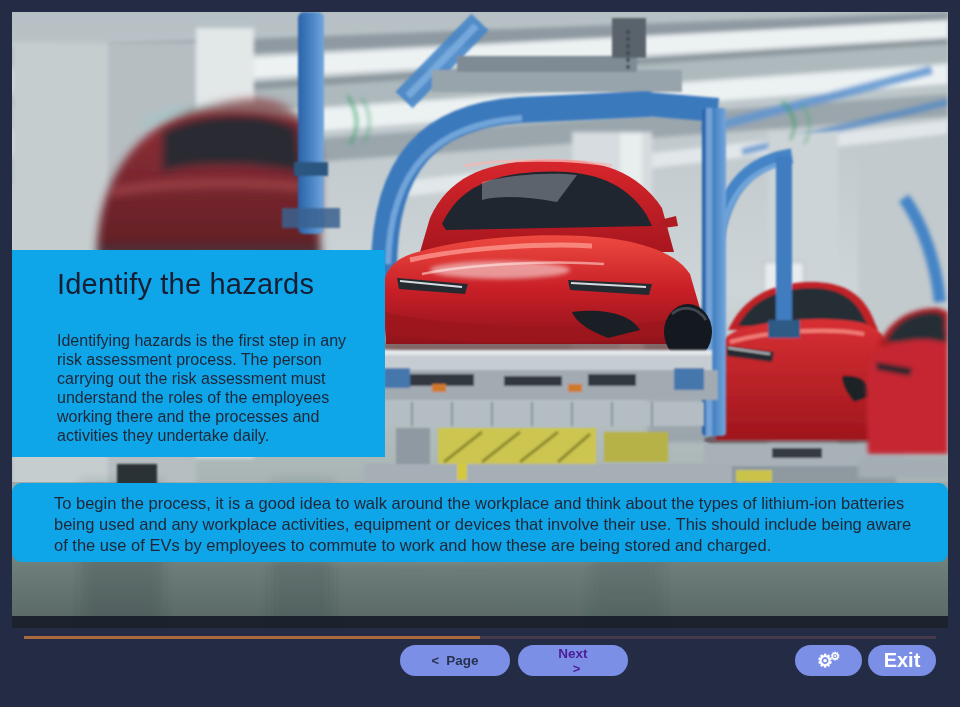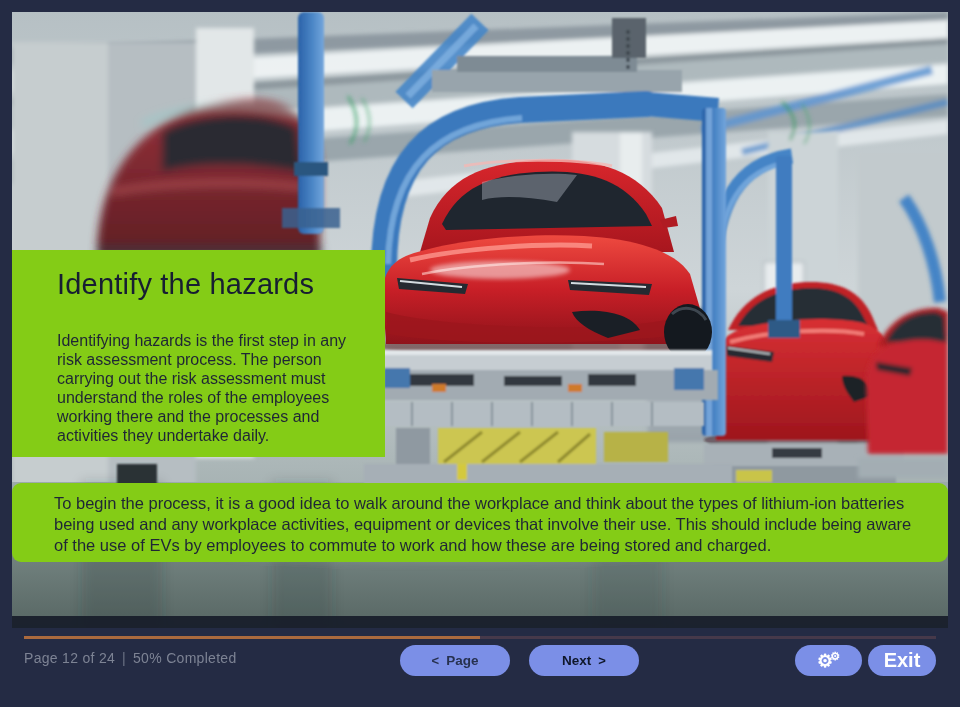--- a/index.html
+++ b/index.html
@@ -2,38 +2,38 @@
 <html><head>
 <meta charset="utf-8">
 <style>
   html,body{margin:0;padding:0;}
   body{
     width:960px;height:707px;position:relative;overflow:hidden;
     background:#242b44;font-family:"Liberation Sans",sans-serif;
   }
   .stage{position:absolute;left:12px;top:12px;width:936px;height:616px;overflow:hidden;background:#b9c3c6;}
   .stage svg{position:absolute;left:0;top:0;}
-  .panel{position:absolute;background:#84cc16;color:#1d2436;box-sizing:border-box;}
+  .panel{position:absolute;background:#0ea5e9;color:#1d2436;box-sizing:border-box;}
   .title-box{left:0;top:238px;width:373px;height:207px;padding:18px 22px 0 45px;}
   .title-box h1{margin:0;font-size:29px;font-weight:500;color:#171e32;letter-spacing:.2px;}
   .title-box p{margin:30px 0 0;font-size:16px;line-height:19px;color:#1f2636;}
   .banner{left:0;top:471px;width:936px;height:79px;padding:10px 28px 0 42px;border-radius:9px;}
   .banner p{margin:0;font-size:16.5px;line-height:21px;color:#1f2636;}
   .footer{position:absolute;left:0;top:628px;width:960px;height:79px;background:#242b44;}
   .progress-track{position:absolute;left:24px;top:8px;width:912px;height:3px;background:#46394a;}
   .progress-fill{height:100%;background:#ab6a3e;}
   .page-status{position:absolute;left:24px;top:22px;font-size:14px;color:#7d8394;letter-spacing:.3px;}
   .page-status .sep{margin:0 7px;color:#6c7284;}
   .btn{
     position:absolute;top:17px;height:31px;border:none;border-radius:16px;
     background:#7b8fe7;font-family:"Liberation Sans",sans-serif;font-weight:700;
     display:flex;align-items:center;justify-content:center;cursor:pointer;padding:0;
   }
   .btn-prev{left:400px;width:110px;color:#27314f;font-size:13.5px;}
-  .btn-next{left:529px;width:110px;color:#0f172a;font-size:13.5px;}
+  .btn-next{left:518px;width:110px;color:#4c1d95;font-size:13.5px;flex-direction:column;}
   .btn-settings{left:795px;width:67px;color:#ffffff;}
   .btn-exit{left:868px;width:68px;color:#ffffff;font-size:20px;}
   .chev{font-weight:700;font-size:13px;}
   .btn-prev .chev{margin-right:7px;}
   .btn-next .chev{margin-left:7px;}
   .gear-big{font-size:18px;line-height:1;}
   .gear-small{font-size:11px;line-height:1;margin-left:-3px;margin-top:-9px;}
 </style>
 </head>
 <body>
@@ -245,23 +245,20 @@
   <div class="panel banner">
     <p>To begin the process, it is a good idea to walk around the workplace and think about the types of lithium-ion batteries being used and any workplace activities, equipment or devices that involve their use. This should include being aware of the use of EVs by employees to commute to work and how these are being stored and charged.</p>
   </div>
 </div>
 
 <div class="footer">
   <div class="progress-track">
     <div class="progress-fill" style="width:50%"></div>
   </div>
 
-  <div class="page-status">
-    <span>Page 12 of 24</span><span class="sep">|</span><span>50% Completed</span>
-  </div>
 
   <button class="btn btn-prev">
     <span class="chev">&lt;</span>
     <span>Page</span>
   </button>
 
   <button class="btn btn-next">
     <span>Next</span>
     <span class="chev">&gt;</span>
   </button>

